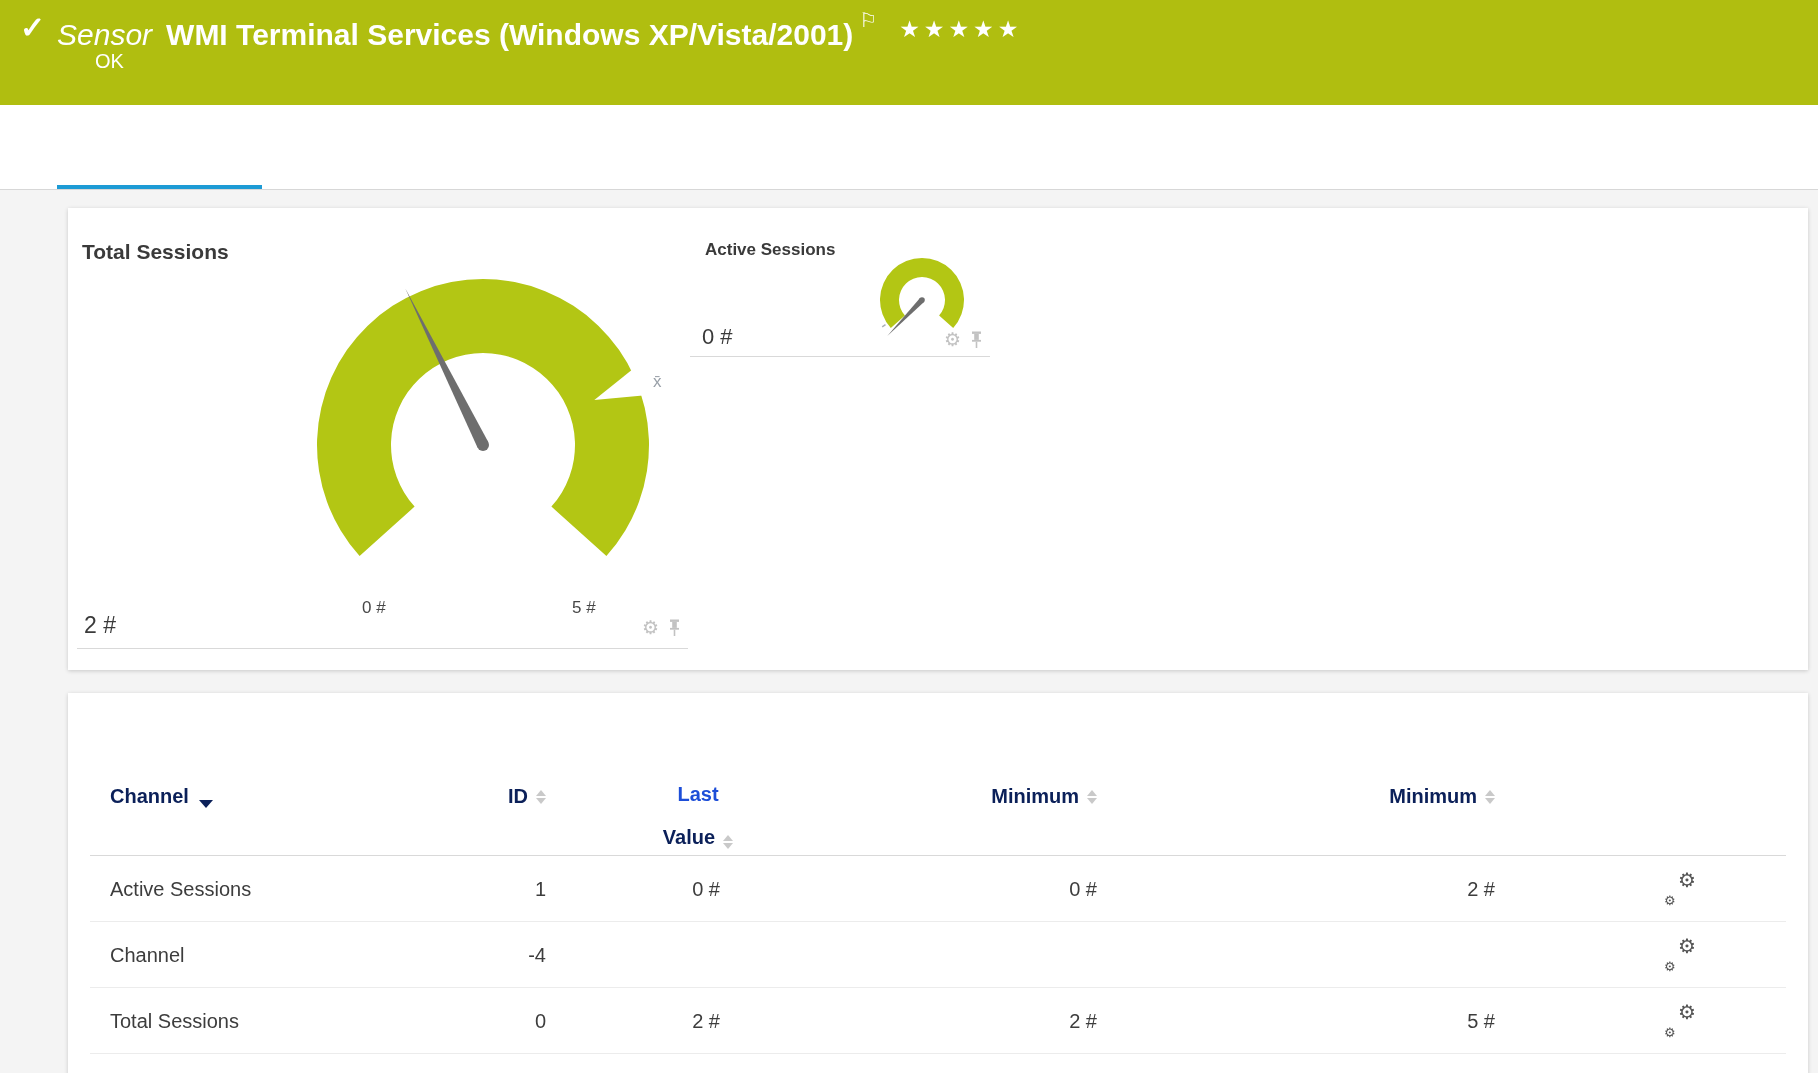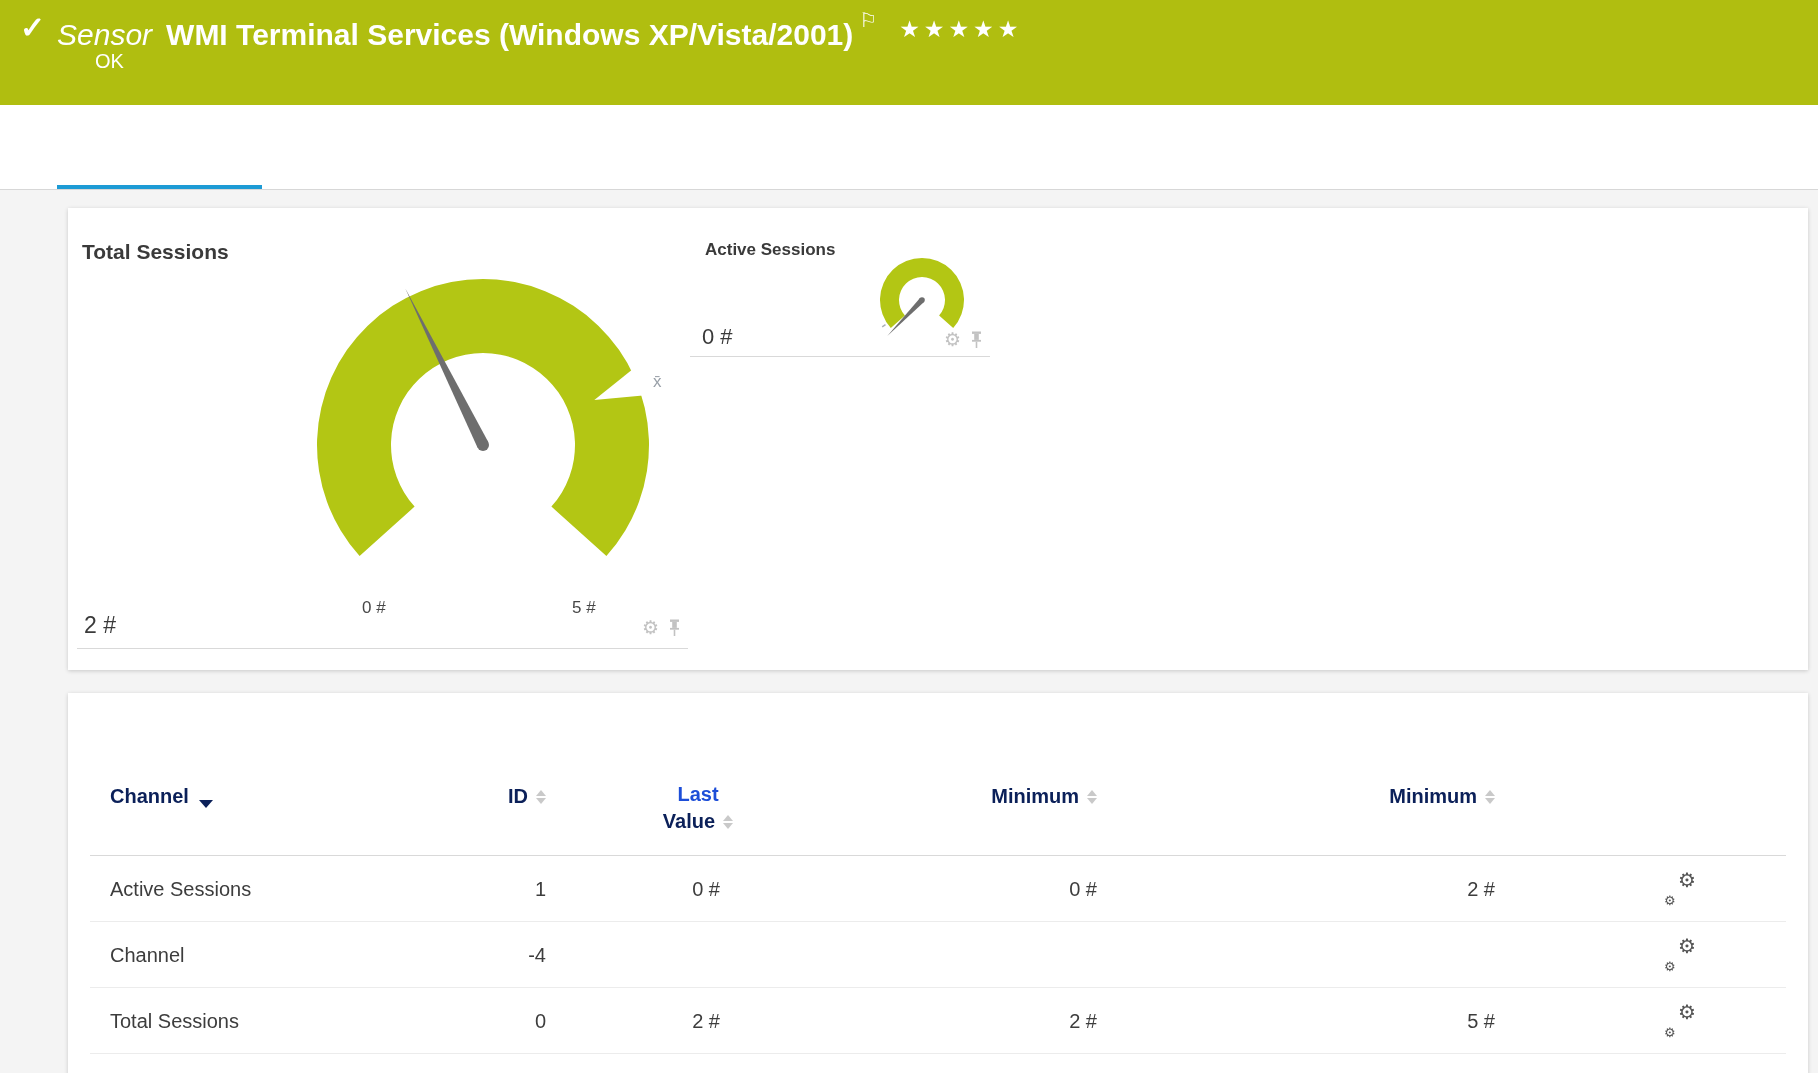--- a/index.html
+++ b/index.html
@@ -201,21 +201,21 @@
   <div class="th" style="left:338px;top:92px;width:140px;justify-content:flex-end;text-align:center;">
     <span>ID</span>
     <span class="sortstack">
       <span class="tri-up"></span>
         <span class="tri-down"></span>
     </span>
   </div>
 
   <div class="abs" style="left:570px;top:90px;width:120px;display:flex;flex-direction:column;align-items:center;">
     <span style="font-size:20px;font-weight:700;color:#1d4ed8;">Last</span>
-    <span style="display:flex;align-items:center;margin-top:4px;">
+    <span style="display:flex;align-items:flex-end;margin-top:20px;">
       <span style="font-size:20px;font-weight:700;color:#0b2059;">Value</span>
       <span class="sortstack">
         <span class="tri-up"></span>
           <span class="tri-down"></span>
       </span>
     </span>
   </div>
 
   <div class="th" style="left:869px;top:92px;width:160px;justify-content:flex-end;">
     <span>Minimum</span>

